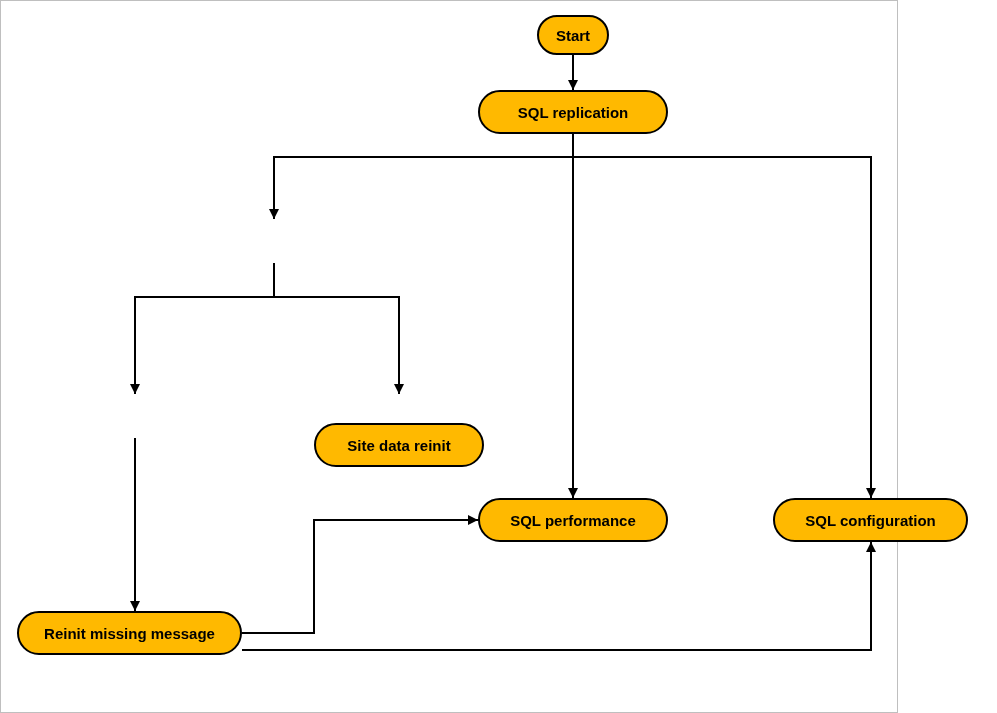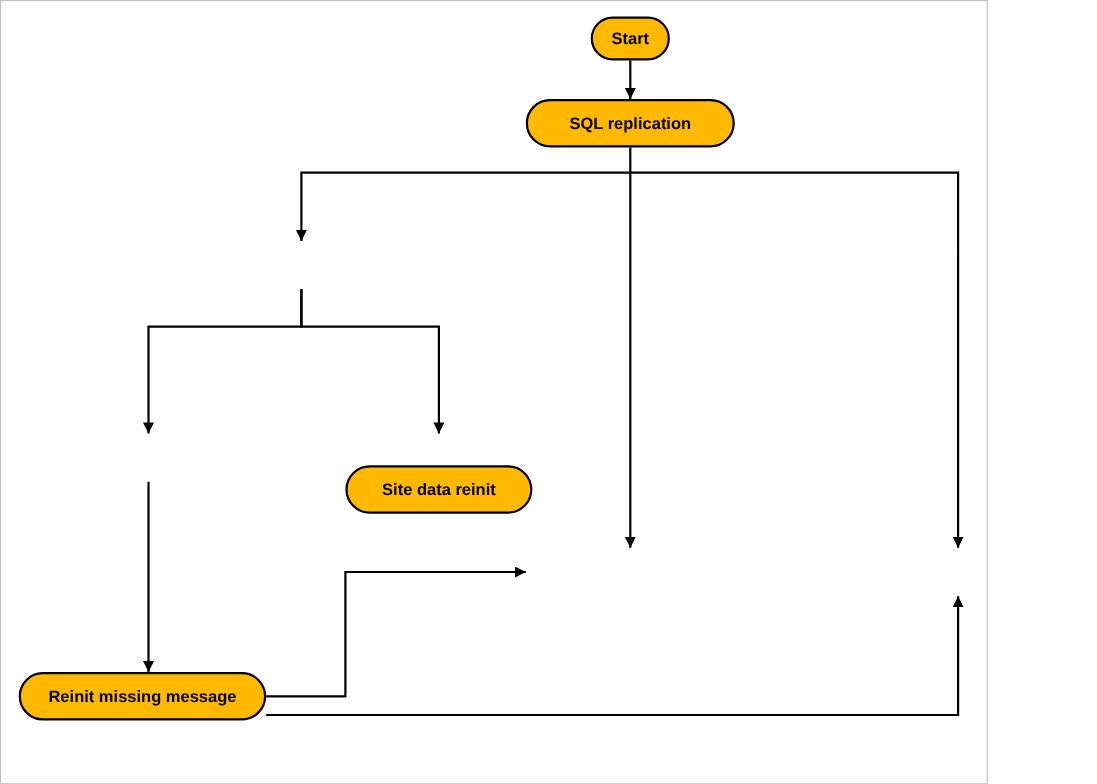--- a/index.html
+++ b/index.html
@@ -66,17 +66,23 @@
 
   <div class="node" id="node-start" style="left: 536px; top: 14px; width: 72px; height: 40px;">
     <span>Start</span>
   </div>
   <div class="node" id="node-sql_replication" style="left: 477px; top: 89px; width: 190px; height: 44px;">
     <span>SQL replication</span>
   </div>
   <div class="node" id="node-site_data_reinit" style="left: 313px; top: 393px; width: 170px; height: 44px; margin-top: 29px;">
     <span>Site data reinit</span>
   </div>
+  <div class="node" id="node-sql_performance" style="left: 477px; top: 497px; width: 190px; height: 44px;">
+    <span>SQL performance</span>
+  </div>
+  <div class="node" id="node-sql_configuration" style="left: 772px; top: 497px; width: 195px; height: 44px;">
+    <span>SQL configuration</span>
+  </div>
   <div class="node" id="node-reinit_missing_message" style="left: 16px; top: 610px; width: 225px; height: 44px; text-align: center;">
     <span>Reinit missing message</span>
   </div>
 
 </div>
 
 </body></html>

